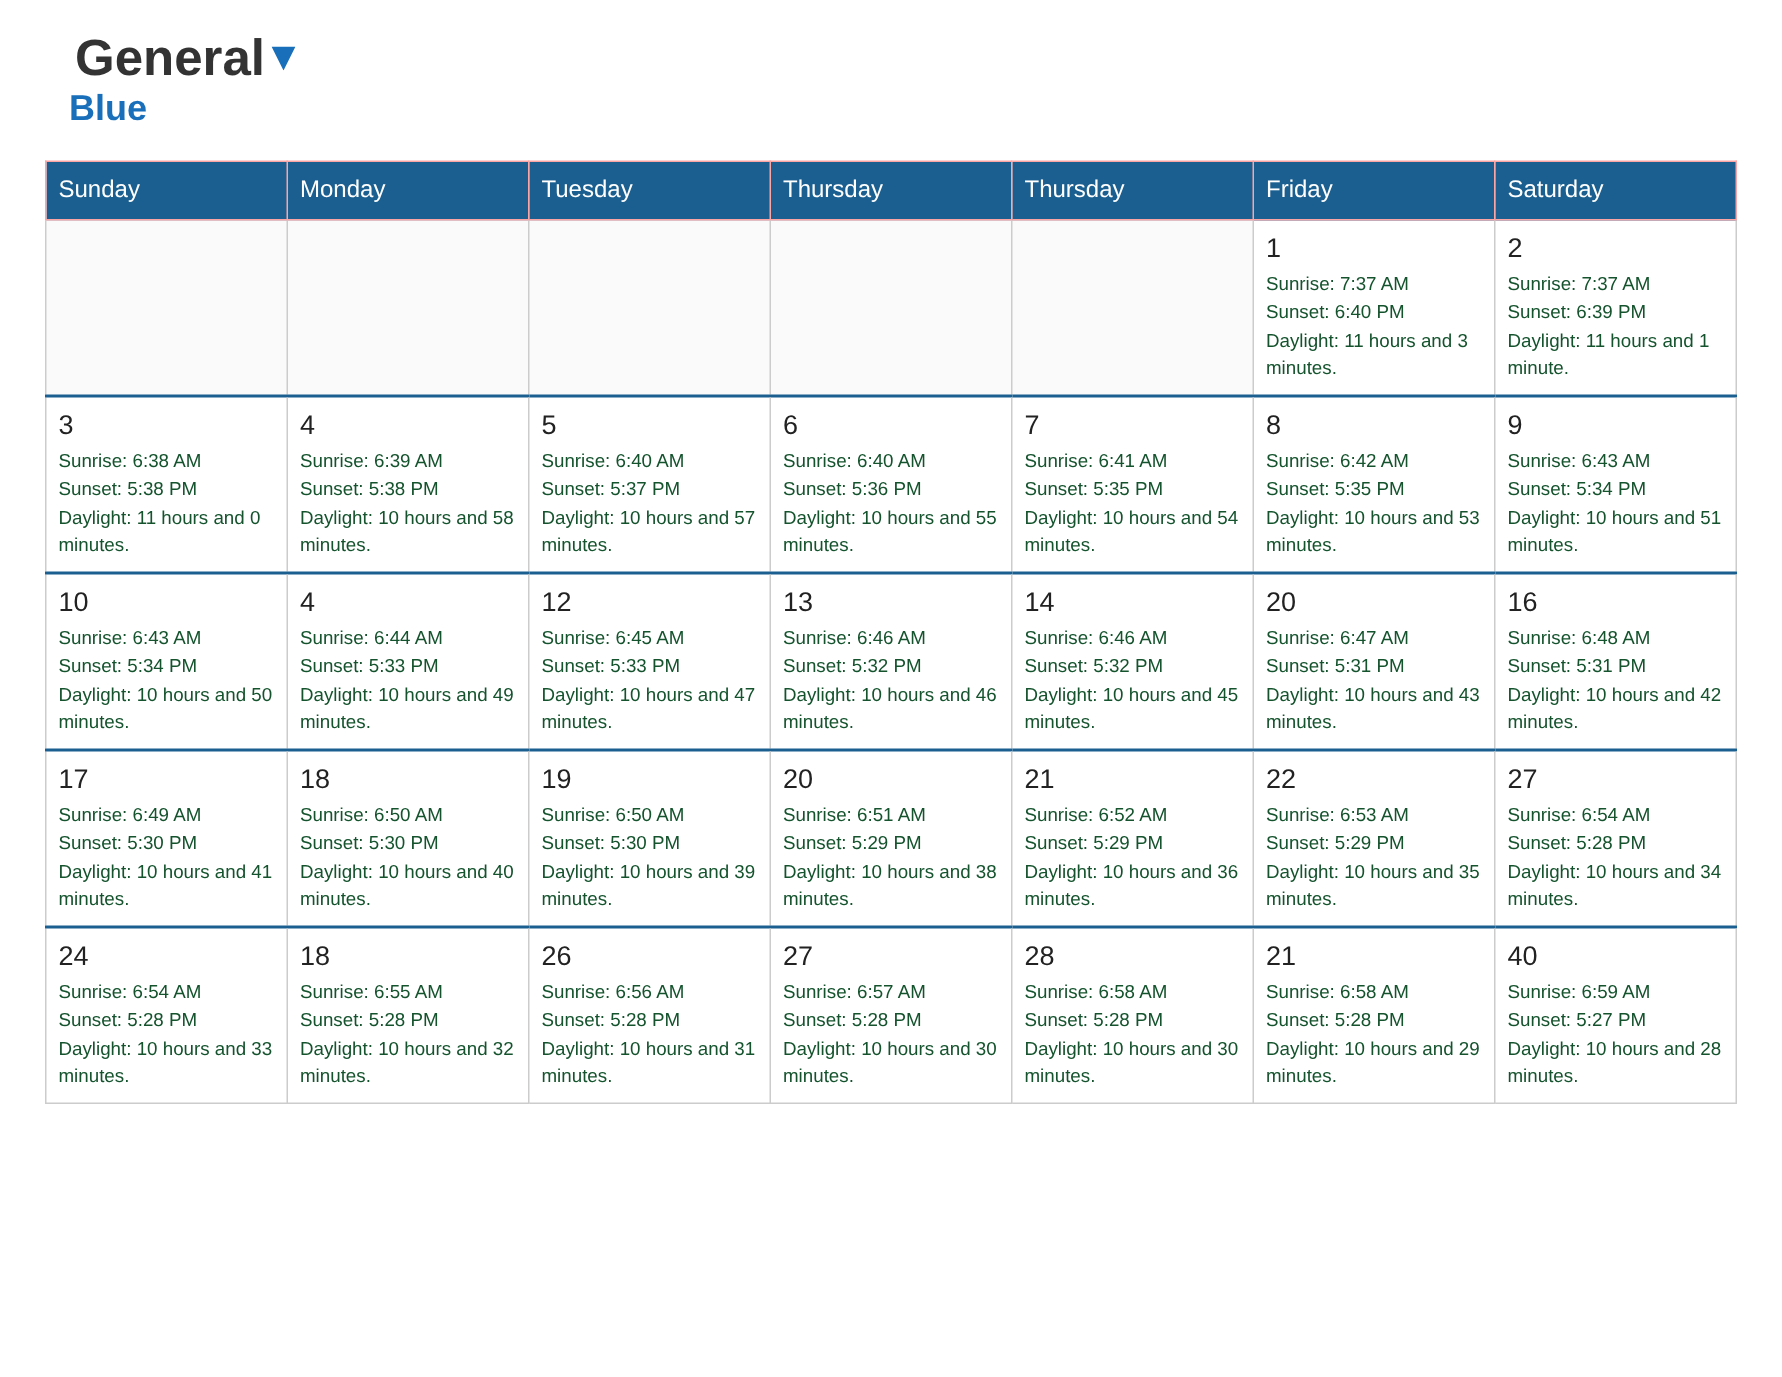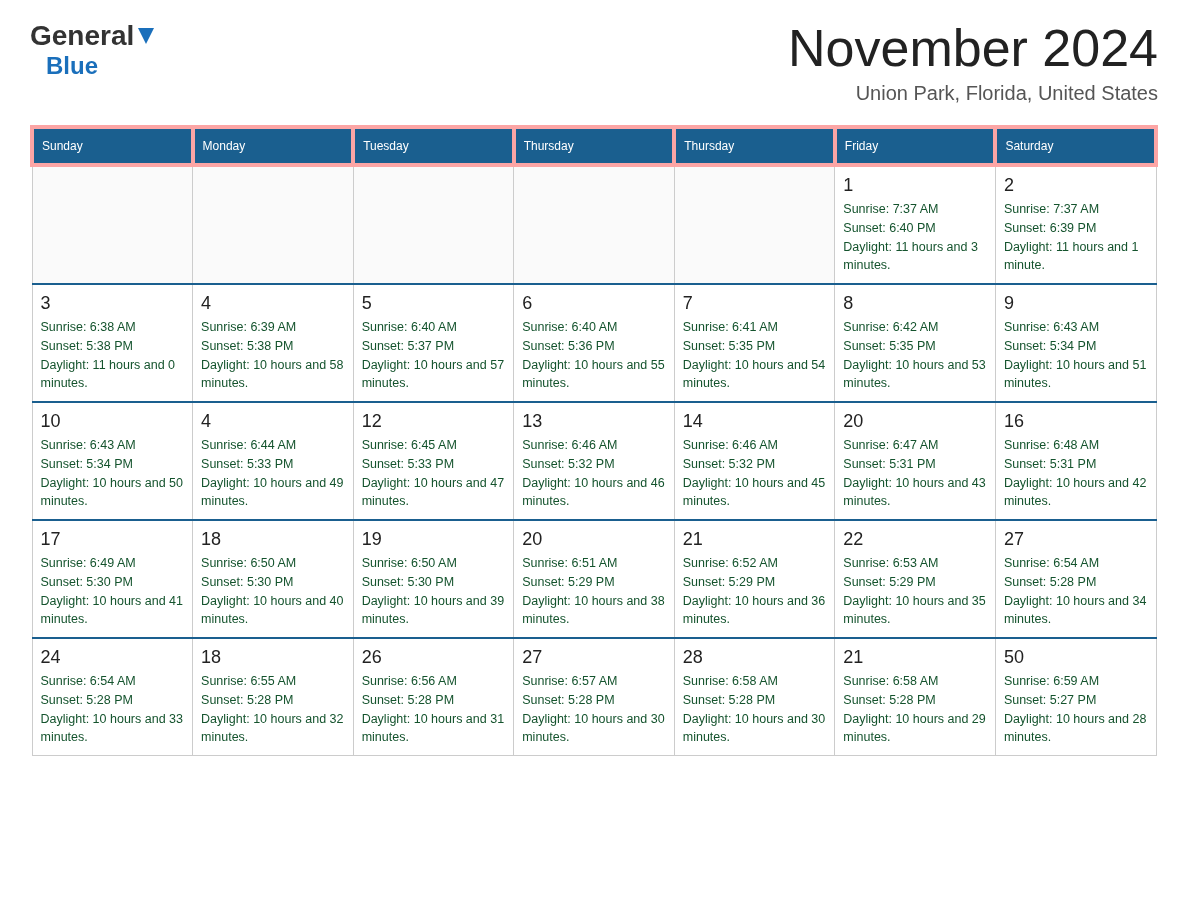--- a/index.html
+++ b/index.html
@@ -39,23 +39,23 @@
     .calendar {
       width: 100%;
       border-collapse: collapse;
       border: 1px solid #aaa;
     }
     .calendar th {
       background-color: #1a5f8f;
       color: #fff;
       padding: 10px 8px;
       text-align: left;
-      font-size: 12px;
+      font-size: 16px;
       font-weight: normal;
-      border: 4px solid #fca5a5;
+      border: 1px solid #fca5a5;
     }
     .calendar td {
       vertical-align: top;
       padding: 8px;
       border: 1px solid #ccc;
       width: 14.28%;
       min-height: 100px;
       font-size: 13px;
       color: #333;
     }
@@ -76,32 +76,28 @@
     .row-separator td {
       border-top: 2px solid #1a5f8f;
     }
   </style>
 </head>
 <body>
 
 <div class="header">
   <div class="logo">
     <div style="display:flex; align-items:center;">
-      <span style="font-size:28px; font-weight:bold; color:#333;">General</span>
+      <span style="font-size:34px; font-weight:bold; color:#333;margin-left:20px;">General</span>
       <span style="display:inline-block; margin-left:4px; margin-top:4px;">
         <svg width="16" height="16" viewBox="0 0 16 16">
             <polygon points="0,0 16,0 8,16" fill="#1a6fbb"></polygon>
           </svg>
       </span>
     </div>
     <span style="font-size:24px; font-weight:bold; color:#1a6fbb; margin-left:16px;">Blue</span>
-  </div>
-  <div class="title-section">
-    <div class="calendar-title">November 2024</div>
-    <div class="calendar-subtitle">Union Park, Florida, United States</div>
   </div>
 </div>
 
 <table class="calendar">
   <thead>
     <tr>
       <th>Sunday</th>
       <th>Monday</th>
       <th>Tuesday</th>
       <th>Thursday</th>
@@ -235,18 +231,18 @@
         </td>
         <td>
           <span class="day-number">28</span>
           <div class="day-info">Sunrise: 6:58 AM<br>Sunset: 5:28 PM<br>Daylight: 10 hours and 30 minutes.</div>
         </td>
         <td>
           <span class="day-number">21</span>
           <div class="day-info">Sunrise: 6:58 AM<br>Sunset: 5:28 PM<br>Daylight: 10 hours and 29 minutes.</div>
         </td>
         <td>
-          <span class="day-number">50</span>
+          <span class="day-number">40</span>
           <div class="day-info">Sunrise: 6:59 AM<br>Sunset: 5:27 PM<br>Daylight: 10 hours and 28 minutes.</div>
         </td>
       </tr>
     </tbody>
 </table>
 
 </body></html>

